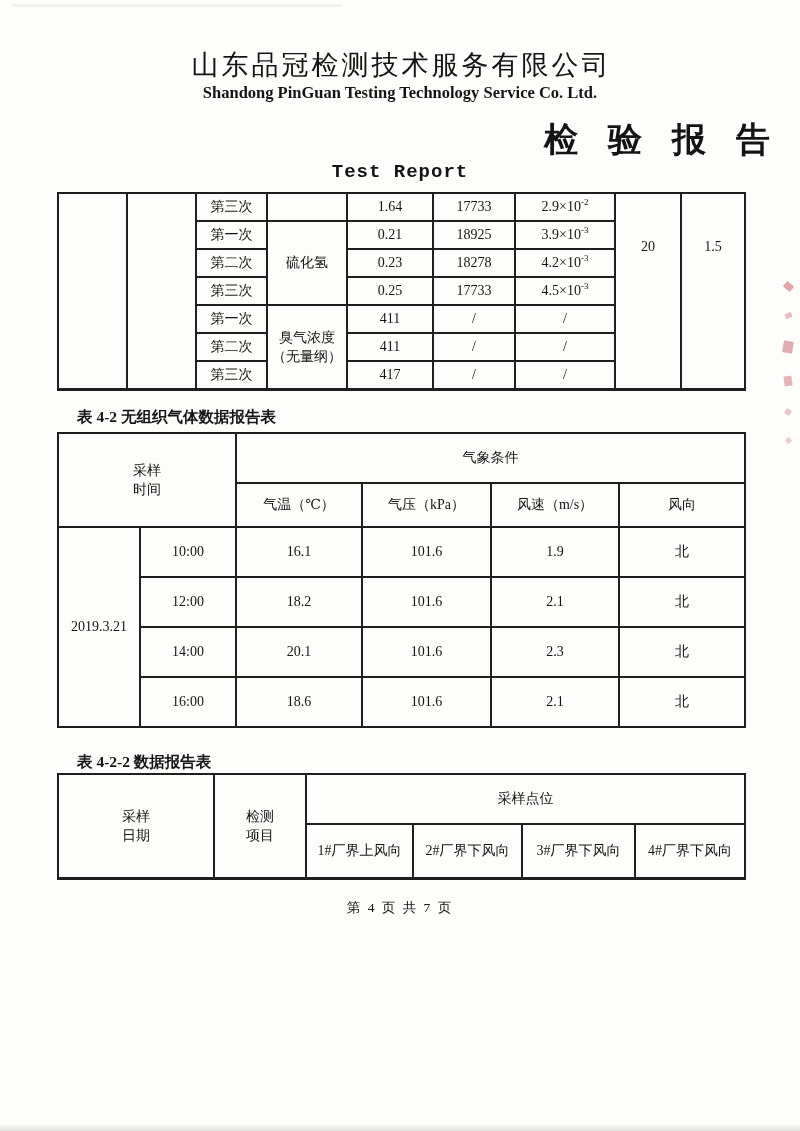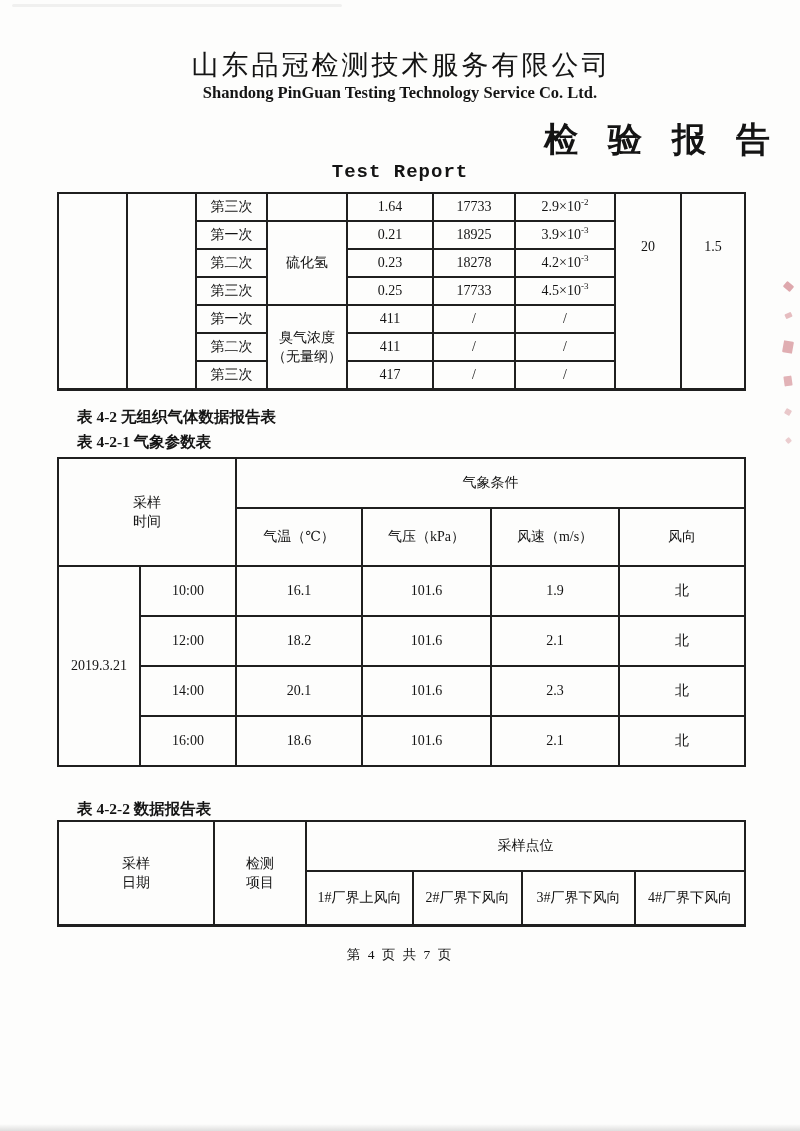--- a/index.html
+++ b/index.html
@@ -21,27 +21,27 @@
   table.t td,table.t th{border:2px solid #1f1f1f;text-align:center;vertical-align:middle;
     font-size:14px;font-weight:normal;padding:0;overflow:hidden;}
   table.t{border:2px solid #1f1f1f;}
   table.t1,table.t3{border-bottom-width:3px;}
   sup.exp{font-size:9px;vertical-align:super;line-height:0;}
   .two-line span{display:block;line-height:19px;}
   
   .t1 tr{height:28px;}
   .t1 td.limit-cell{vertical-align:top;padding-top:45px;}
   
-  .t2 tr.hr1{height:50px;} .t2 tr.hr2{height:58px;} .t2 tr.dr{height:50px;}
+  .t2 tr.hr1{height:50px;} .t2 tr.hr2{height:44px;} .t2 tr.dr{height:50px;}
   
   .t3 tr.r1{height:50px;} .t3 tr.r2{height:55px;}
   
   .sec-h{margin:0 0 0 77px;font-size:15.5px;font-weight:bold;line-height:21px;}
   .sec-h.h42{margin-top:15px;} .sec-h.h421{margin-top:4px;}
-  .sec-h.h422{margin-top:31px;}
+  .sec-h.h422{margin-top:23px;}
   .tbl-sp1{margin-top:5px;} .tbl-sp2{margin-top:1px;}
   .t1{margin-top:8px;}
   
   .page-footer{margin-top:19px;text-align:center;font-size:13.5px;letter-spacing:2px;}
   
   .edge-top{position:absolute;top:4px;left:12px;width:330px;height:3px;
     background:rgba(0,0,0,0.05);border-radius:2px;}
   .edge-bottom{position:absolute;bottom:0;left:0;width:100%;height:7px;
     background:linear-gradient(to bottom,rgba(0,0,0,0),rgba(0,0,0,0.12));}
   .stamp-fragment{position:absolute;top:283px;right:2px;width:20px;height:160px;
@@ -127,21 +127,20 @@
     <tr>
       <td>第三次</td>
       <td>417</td>
       <td>/</td>
       <td>/</td>
     </tr>
   </tbody>
     </table>
 
   <div class="sec-h h42">表 4-2 无组织气体数据报告表</div>
-  <div class="sec-h h421">表 4-2-1 气象参数表</div>
 
   <table class="t t2 tbl-sp1">
     <colgroup>
       <col style="width:82px">
         <col style="width:96px">
         <col style="width:126px">
       <col style="width:129px">
         <col style="width:128px">
         <col style="width:126px">
     </colgroup>

